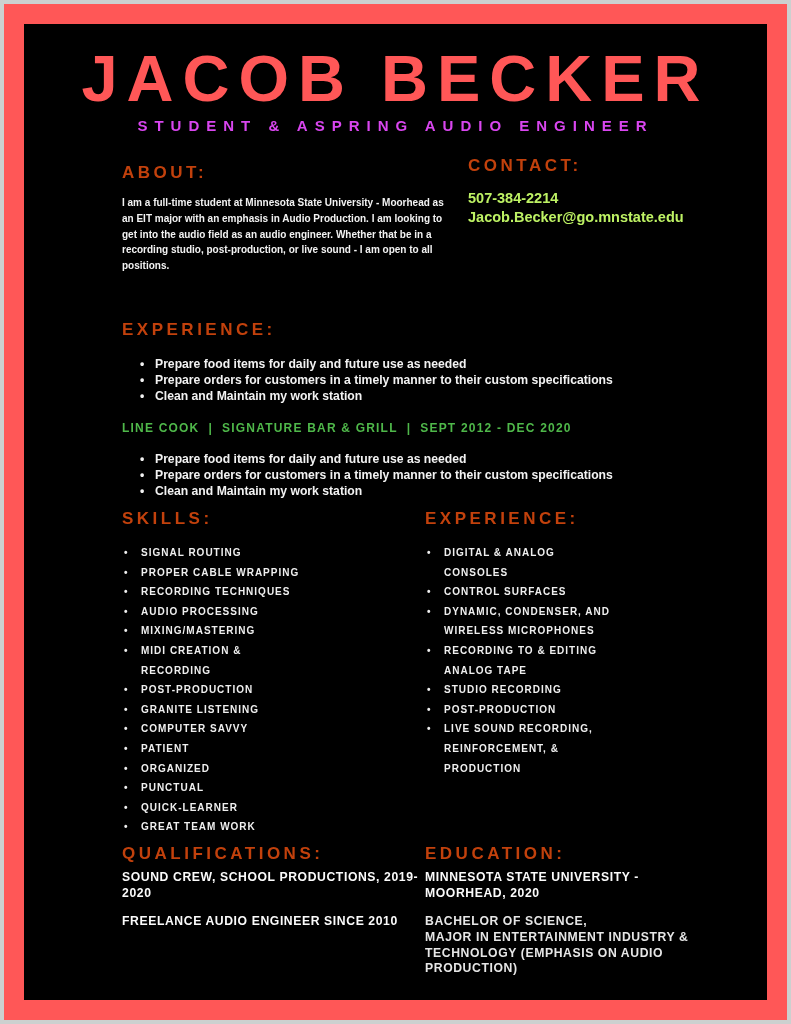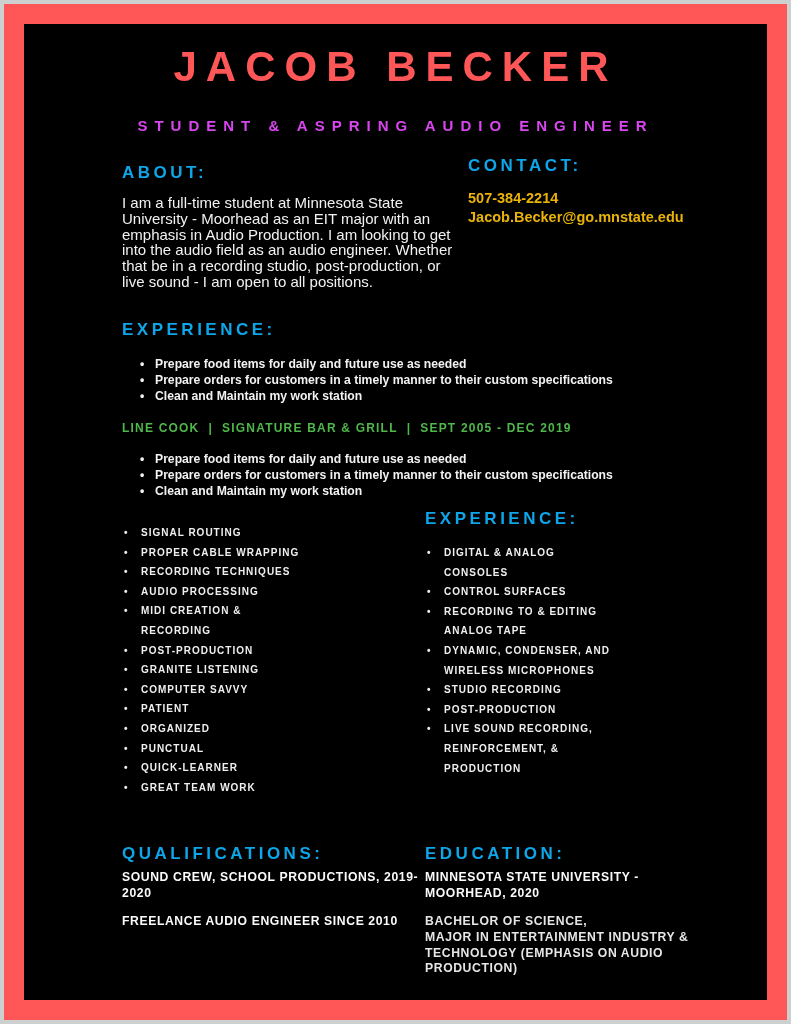--- a/index.html
+++ b/index.html
@@ -15,48 +15,48 @@
     left: 4px; top: 4px;
     width: 783px; height: 1016px;
     box-sizing: border-box;
     background: #000000;
     border: 20px solid #FF5757;
   }
   
   .title {
     position: absolute; top: 22px; left: 0; width: 100%;
     text-align: center;
-    font-size: 42px; font-weight: 800; letter-spacing: 9px;
+    font-size: 65px; font-weight: 800; letter-spacing: 9px;
     color: #FF5757; line-height: 1; white-space: nowrap;
     margin: 0;
   }
   .subtitle {
     position: absolute; top: 93px; left: 0; width: 100%;
     text-align: center;
     font-size: 15px; font-weight: 700; letter-spacing: 7px;
     color: #d946ef; white-space: nowrap;
   }
   
   section { position: absolute; }
   h2.sec {
     margin: 0 0 10px 0;
     font-size: 17px; font-weight: 800; letter-spacing: 3.5px;
-    color: #0ea5e9; white-space: nowrap;
+    color: #c2410c; white-space: nowrap;
   }
   
   .about  { left: 98px;  top: 139px; width: 340px; }
   .about p {
     margin: 12px 0 17px 0;
-    font-size: 15px; font-weight: 400; line-height: 15.8px;
+    font-size: 10px; font-weight: 700; line-height: 15.8px;
     color: #F2F2F2; width: 336px;
   }
   .contact { left: 444px; top: 132px; width: 260px; }
   .contact .line {
     font-size: 14.5px; font-weight: 600; line-height: 19px;
-    color: #eab308;
+    color: #bef264;
   }
   .contact .line:first-of-type { margin-top: 13px; }
   
   .experience { left: 98px; top: 296px; width: 575px; }
   .experience h2.sec { margin-bottom: 15px; }
   .job { margin-bottom: 15px; }
   .job-line {
     font-size: 12px; font-weight: 700; letter-spacing: 1.2px;
     color: #4FB84A; white-space: nowrap; margin-bottom: 7px;
   }
@@ -127,59 +127,61 @@
     <div class="job">
       <ul class="bullets">
           <li>Prepare food items for daily and future use as needed</li>
           <li>Prepare orders for customers in a timely manner to their custom specifications</li>
           <li>Clean and Maintain my work station</li>
         </ul>
     </div>
 
     <div class="job">
       <div class="job-line">
-        <span>LINE COOK</span><span class="pipe">|</span><span>SIGNATURE BAR &amp; GRILL</span><span class="pipe">|</span><span>SEPT 2005 - DEC 2019</span>
+        <span>LINE COOK</span><span class="pipe">|</span><span>SIGNATURE BAR &amp; GRILL</span><span class="pipe">|</span><span>SEPT 2012 - DEC 2020</span>
       </div>
       <ul class="bullets">
           <li>Prepare food items for daily and future use as needed</li>
           <li>Prepare orders for customers in a timely manner to their custom specifications</li>
           <li>Clean and Maintain my work station</li>
         </ul>
     </div>
   </section>
 
   <section class="skills">
+    <h2 class="sec">SKILLS:</h2>
     <ul class="caps">
         <li>SIGNAL ROUTING</li>
         <li>PROPER CABLE WRAPPING</li>
         <li>RECORDING TECHNIQUES</li>
         <li>AUDIO PROCESSING</li>
+        <li>MIXING/MASTERING</li>
         <li>MIDI CREATION &amp;
 RECORDING</li>
         <li>POST-PRODUCTION</li>
         <li>GRANITE LISTENING</li>
         <li>COMPUTER SAVVY</li>
         <li>PATIENT</li>
         <li>ORGANIZED</li>
         <li>PUNCTUAL</li>
         <li>QUICK-LEARNER</li>
         <li>GREAT TEAM WORK</li>
       </ul>
   </section>
 
   <section class="tech">
     <h2 class="sec">EXPERIENCE:</h2>
     <ul class="caps">
         <li>DIGITAL &amp; ANALOG
 CONSOLES</li>
         <li>CONTROL SURFACES</li>
+        <li>DYNAMIC, CONDENSER, AND
+WIRELESS MICROPHONES</li>
         <li>RECORDING TO &amp; EDITING
 ANALOG TAPE</li>
-        <li>DYNAMIC, CONDENSER, AND
-WIRELESS MICROPHONES</li>
         <li>STUDIO RECORDING</li>
         <li>POST-PRODUCTION</li>
         <li>LIVE SOUND RECORDING,
 REINFORCEMENT, &amp;
 PRODUCTION</li>
       </ul>
   </section>
 
   <section class="quals">
     <h2 class="sec">QUALIFICATIONS:</h2>

